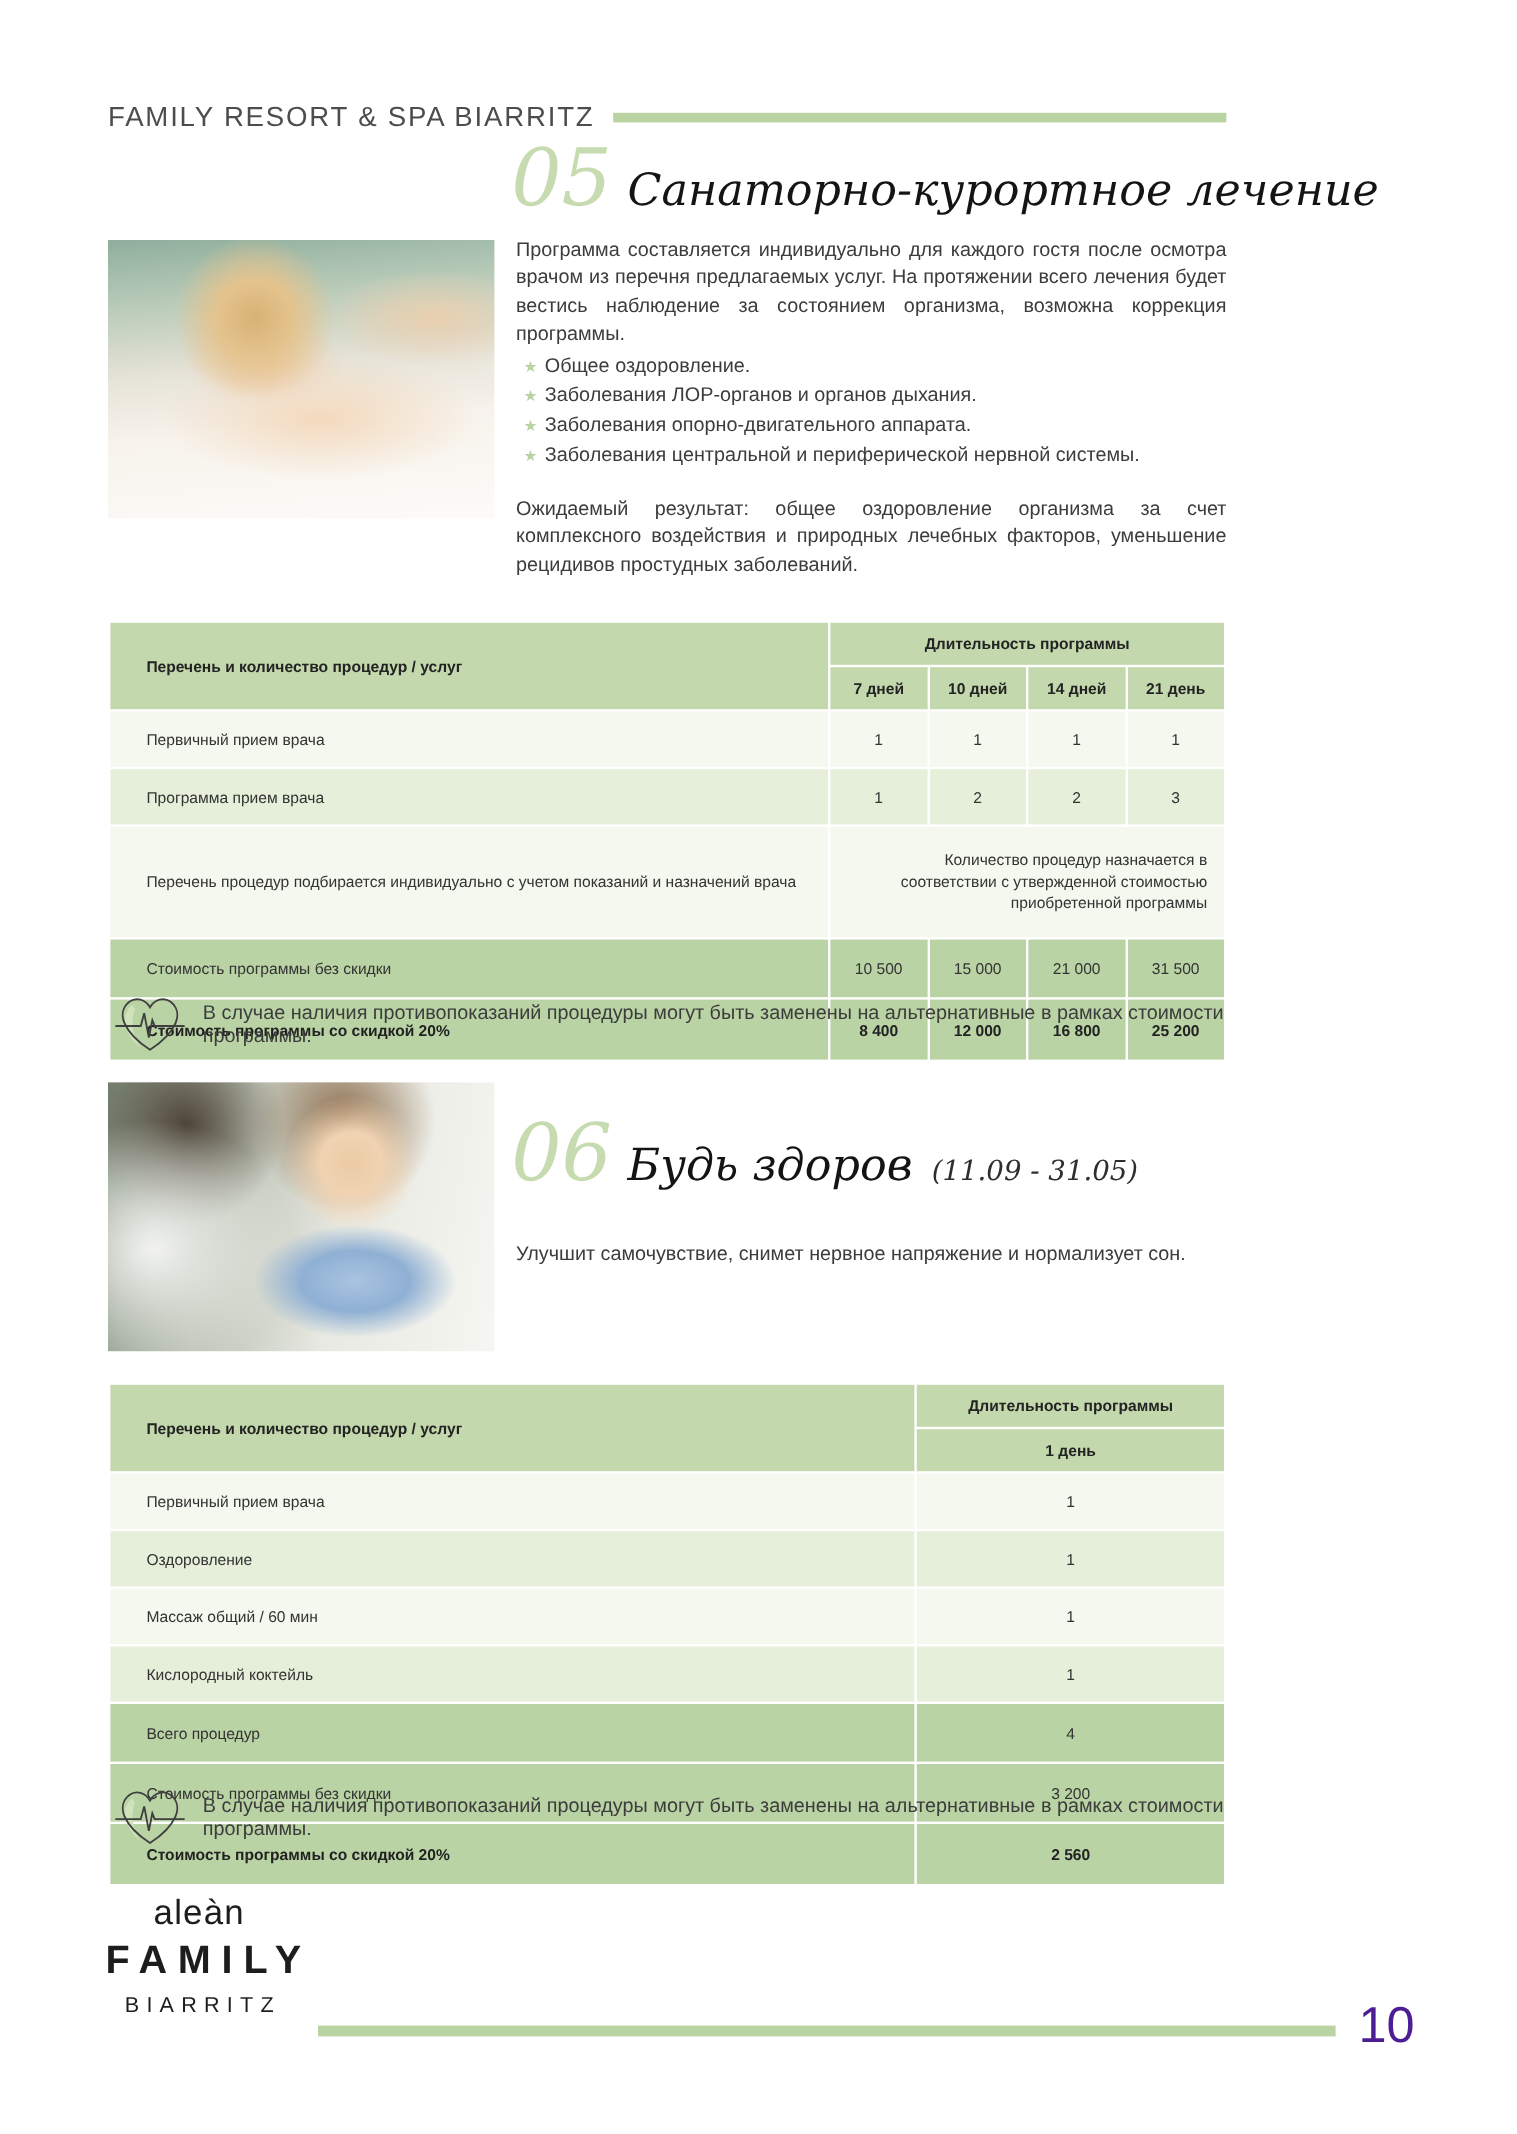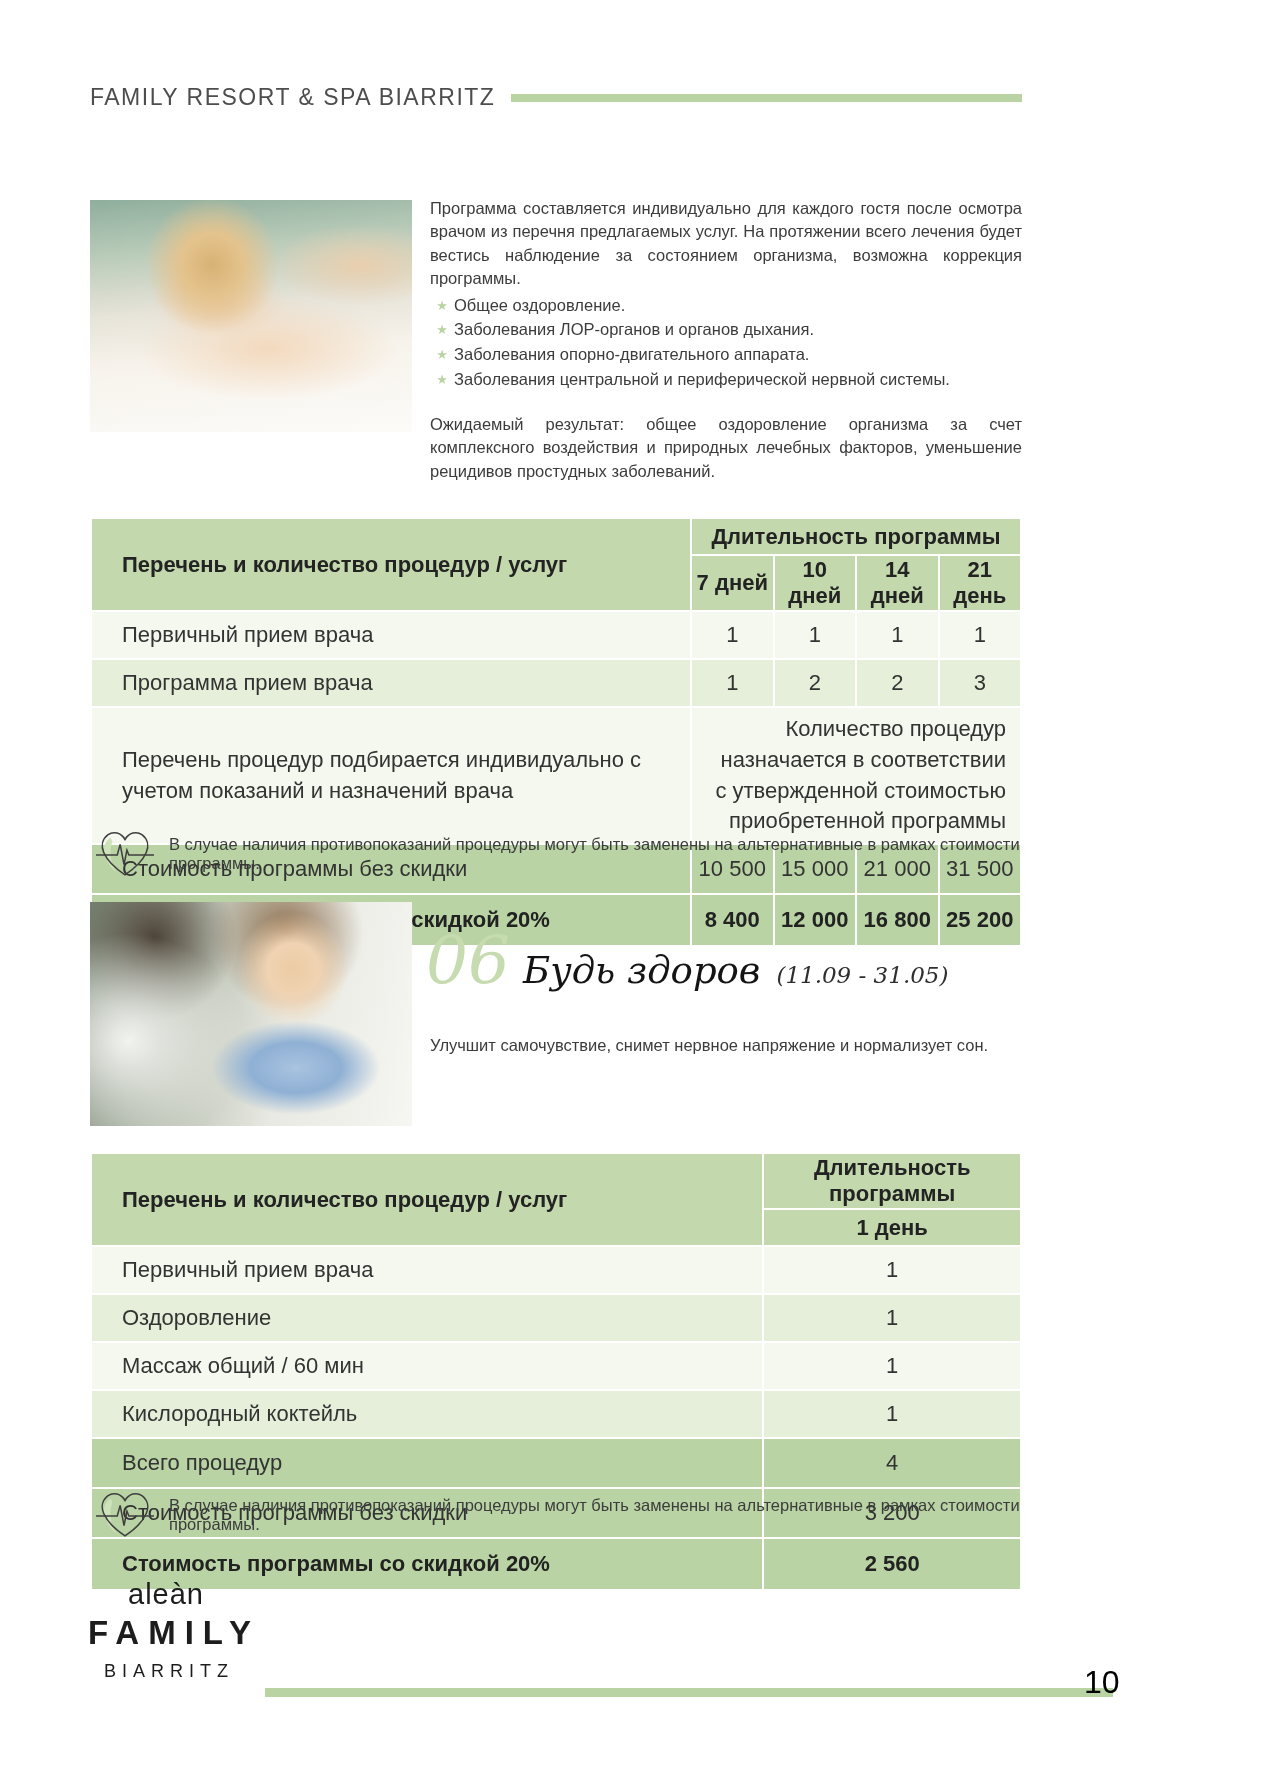--- a/index.html
+++ b/index.html
@@ -59,21 +59,21 @@
   .bullets { margin-top:2px; }
   .bullet { display:flex; align-items:flex-start; line-height:1.5; }
   .star { color:#b9d3a3; font-size:13px; width:24px; flex:0 0 24px; text-align:center; padding-top:3px; }
   .expected { margin-top:21px; }
   .sec06-subtitle { position:absolute; left:430px; top:1036px; width:592px; font-size:16.5px; color:#3c3c3c; }
 
   
   table.pricing { position:absolute; left:90px; width:932px; border-collapse:separate; border-spacing:2px; table-layout:fixed; background:#ffffff; }
   #table1 { top:517px; }
   #table2 { top:1152px; }
-  td { font-size:22px; color:#333333; vertical-align:middle; }
+  td { font-size:13px; color:#333333; vertical-align:middle; }
   td.hdr { background:#c3d8ac; font-weight:bold; color:#232323; }
   td.label { text-align:left; padding:6px 10px 6px 30px; }
   td.val { text-align:center; padding:6px 4px; }
   tr.h-top td { height:33px; }
   tr.h-bot td { height:33px; }
   tr.light td { background:#f4f8ee; height:34px; }
   tr.alt td { background:#e5efd9; height:34px; }
   tr.custom td { background:#f4f8ee; height:80px; line-height:1.4; }
   tr.custom td.custom-val { text-align:right; padding:6px 14px; }
   tr.price td { background:#b9d3a4; height:36px; }
@@ -85,32 +85,36 @@
   #note1 { top:828px; }
   #note2 { top:1489px; }
   .heart-wrap { flex:0 0 58px; height:52px; }
 
   
   .footer-logo { position:absolute; left:88px; top:1578px; width:156px; text-align:center; color:#1d1d1d; }
   .brand-script { font-size:29px; letter-spacing:1px; font-weight:400; }
   .brand-family { font-size:33px; letter-spacing:9px; font-weight:700; margin-top:3px; margin-right:-9px; }
   .brand-city { font-size:18px; letter-spacing:6px; font-weight:400; margin-top:9px; margin-right:-6px; }
   .footer-line { position:absolute; left:265px; top:1688px; width:848px; height:9px; background:#b9d3a3; }
-  .page-number { position:absolute; left:1084px; top:1664px; font-size:32px; color:#000000; }
+  .page-number { position:absolute; left:1132px; top:1664px; font-size:42px; color:#4c1d95; }
 </style>
 </head>
 <body>
 
 <div class="page">
 
   <div class="header">
     <div class="header-title">FAMILY RESORT &amp; SPA BIARRITZ</div>
     <div class="header-line"></div>
   </div>
 
+  <div class="sec-heading" id="sec05-heading">
+    <span class="sec-num">05</span>
+    <span class="sec-title">Санаторно-курортное лечение</span>
+  </div>
 
   <div class="photo" id="photo1"></div>
 
   <div class="sec05-body">
     <div class="para-justify">Программа составляется индивидуально для каждого гостя после осмотра врачом из перечня предлагаемых услуг. На протяжении всего лечения будет вестись наблюдение за состоянием организма, возможна коррекция программы.</div>
     <div class="bullets">
       <div class="bullet">
         <span class="star">★</span>
         <span>Общее оздоровление.</span>
       </div>

